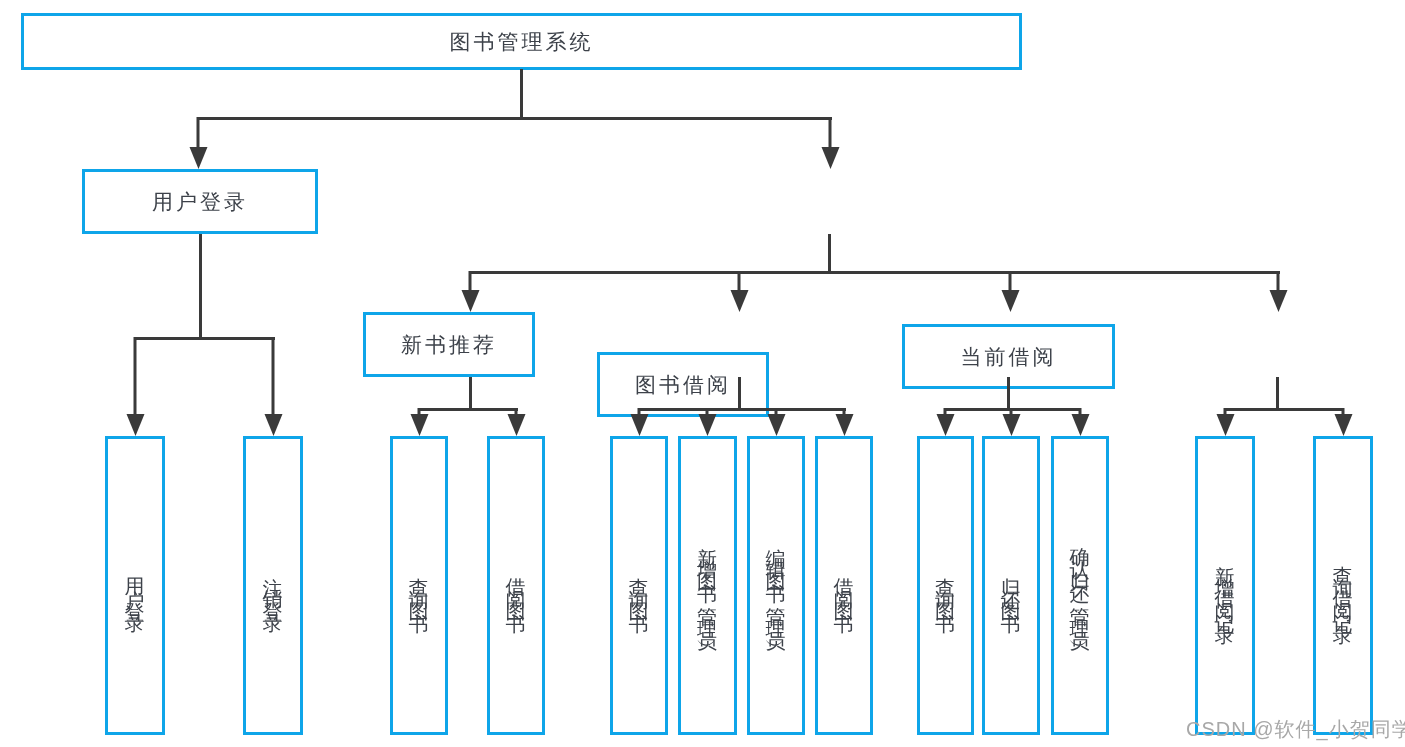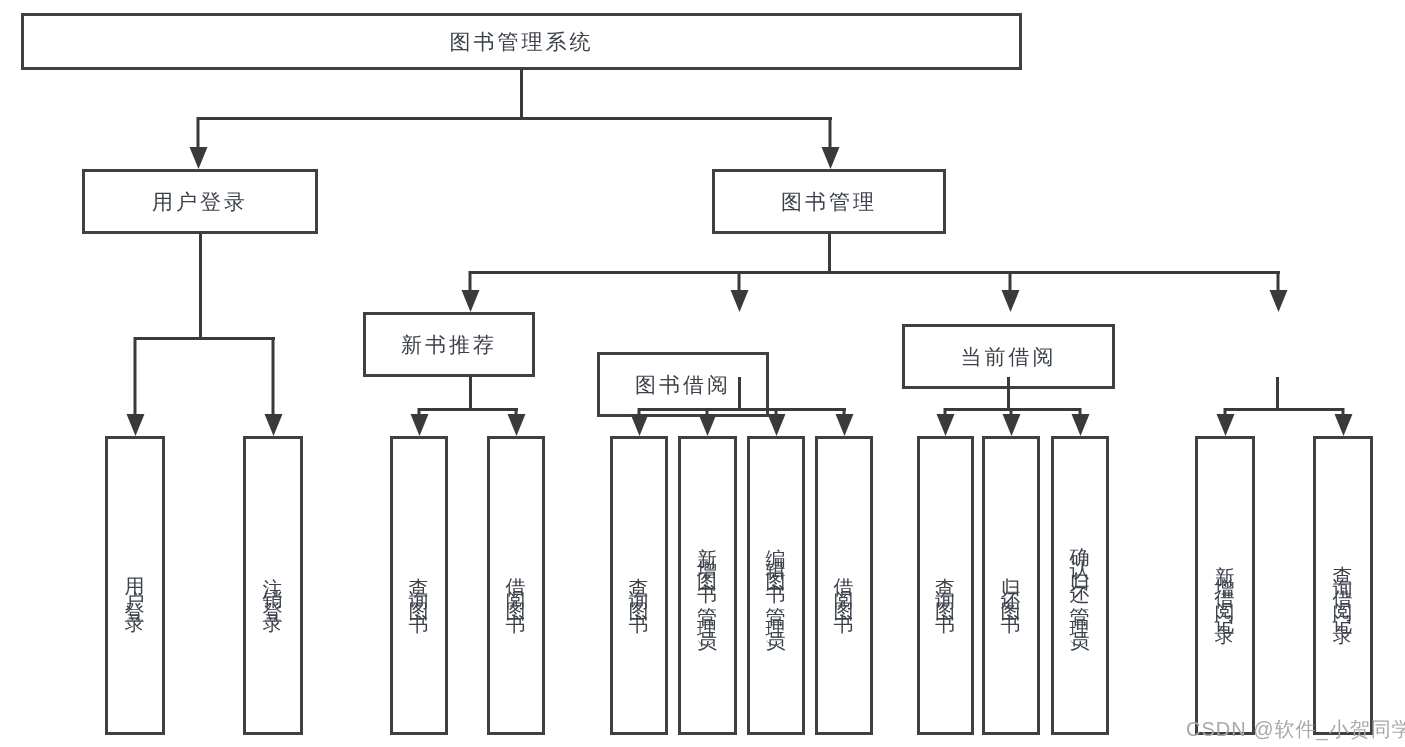--- a/index.html
+++ b/index.html
@@ -7,21 +7,21 @@
     position:relative;
     width:1405px;height:747px;
     background:#ffffff;
     font-family:"Liberation Sans","DejaVu Sans",sans-serif;
     overflow:hidden;
   }
   
   .box{
     position:absolute;
     box-sizing:border-box;
-    border:3px solid #404040;
+    border:3px solid #0ea5e9;
     background:#ffffff;
     display:flex;align-items:center;justify-content:center;
   }
   .hlabel{
     color:#3d424a;
     font-size:21px;
     letter-spacing:3px;
     white-space:nowrap;
   }
   .vbox{top:436px;height:299px;}
@@ -75,23 +75,20 @@
     <div class="ln" style="left:520px;top:69px;width:3px;height:48px;"></div>
     <div class="ln" style="left:197px;top:117px;width:635px;height:3px;"></div>
     <div class="drop" style="left:198px;top:117px;height:30px;"></div>
     <div class="drop" style="left:830px;top:117px;height:30px;"></div>
   </div>
 
   <div class="box" style="left:82px;top:169px;width:236px;height:65px;">
     <span class="hlabel">用户登录</span>
   </div>
 
-  <div class="box" style="left:712px;top:169px;width:234px;height:65px;">
-    <span class="hlabel">图书管理</span>
-  </div>
 
   <div>
     <div class="ln" style="left:199px;top:234px;width:3px;height:103px;"></div>
     <div class="ln" style="left:134px;top:337px;width:141px;height:3px;"></div>
     <div class="drop" style="left:135px;top:337px;height:77px;"></div>
     <div class="drop" style="left:273px;top:337px;height:77px;"></div>
   </div>
 
   <div>
     <div class="ln" style="left:828px;top:234px;width:3px;height:37px;"></div>

